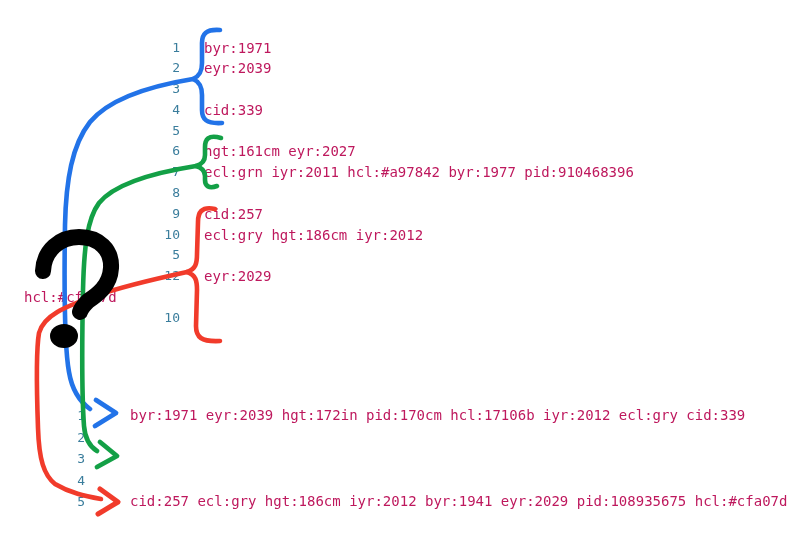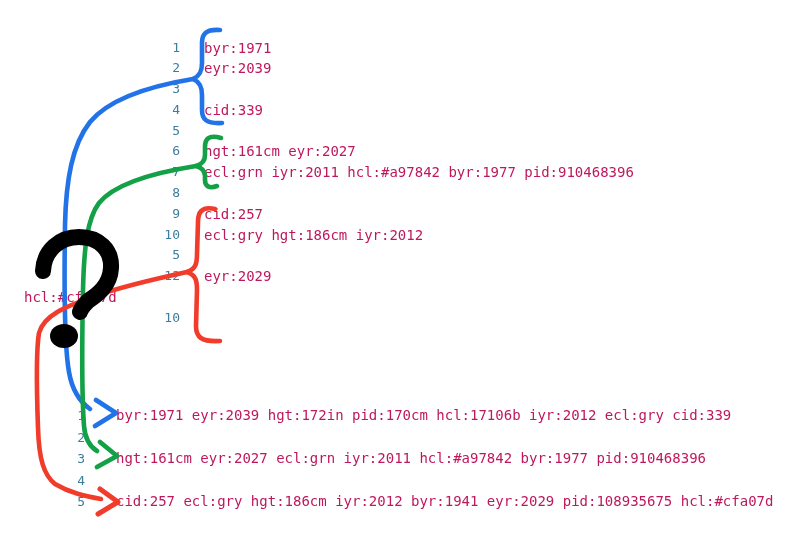--- a/index.html
+++ b/index.html
@@ -24,21 +24,21 @@
     flex: none; text-align: right;
     color: #3a7d9c; font-size: 13px;
   }
   #top-block .ln { width: 180px; }
   #bottom-block .ln { width: 85px; }
 
   .code {
     white-space: pre; color: #be185d; font-size: 14px;
   }
   #top-block .code { padding-left: 24px; }
-  #bottom-block .code { padding-left: 31px; }
+  #bottom-block .code { padding-left: 45px; }
 
   svg.ink { position: absolute; left: 0; top: 0; }
   svg.ink path, svg.ink polyline { fill: none; stroke-linecap: round; stroke-linejoin: round; }
 </style>
 </head>
 <body>
 
 <div class="canvas">
 
   <div class="code-block" id="top-block">
@@ -101,21 +101,20 @@
     <div class="row">
         <div class="ln">1</div>
         <div class="code">byr:1971 eyr:2039 hgt:172in pid:170cm hcl:17106b iyr:2012 ecl:gry cid:339</div>
       </div>
     <div class="row">
         <div class="ln">2</div>
         <div class="code"></div>
       </div>
     <div class="row">
         <div class="ln">3</div>
-        <div class="code">hgt:161cm eyr:2027 ecl:grn iyr:2011 hcl:#a97842 byr:1977 pid:910468396</div>
       </div>
     <div class="row">
         <div class="ln">4</div>
         <div class="code"></div>
       </div>
     <div class="row">
         <div class="ln">5</div>
         <div class="code">cid:257 ecl:gry hgt:186cm iyr:2012 byr:1941 eyr:2029 pid:108935675 hcl:#cfa07d</div>
       </div>
   </div>

